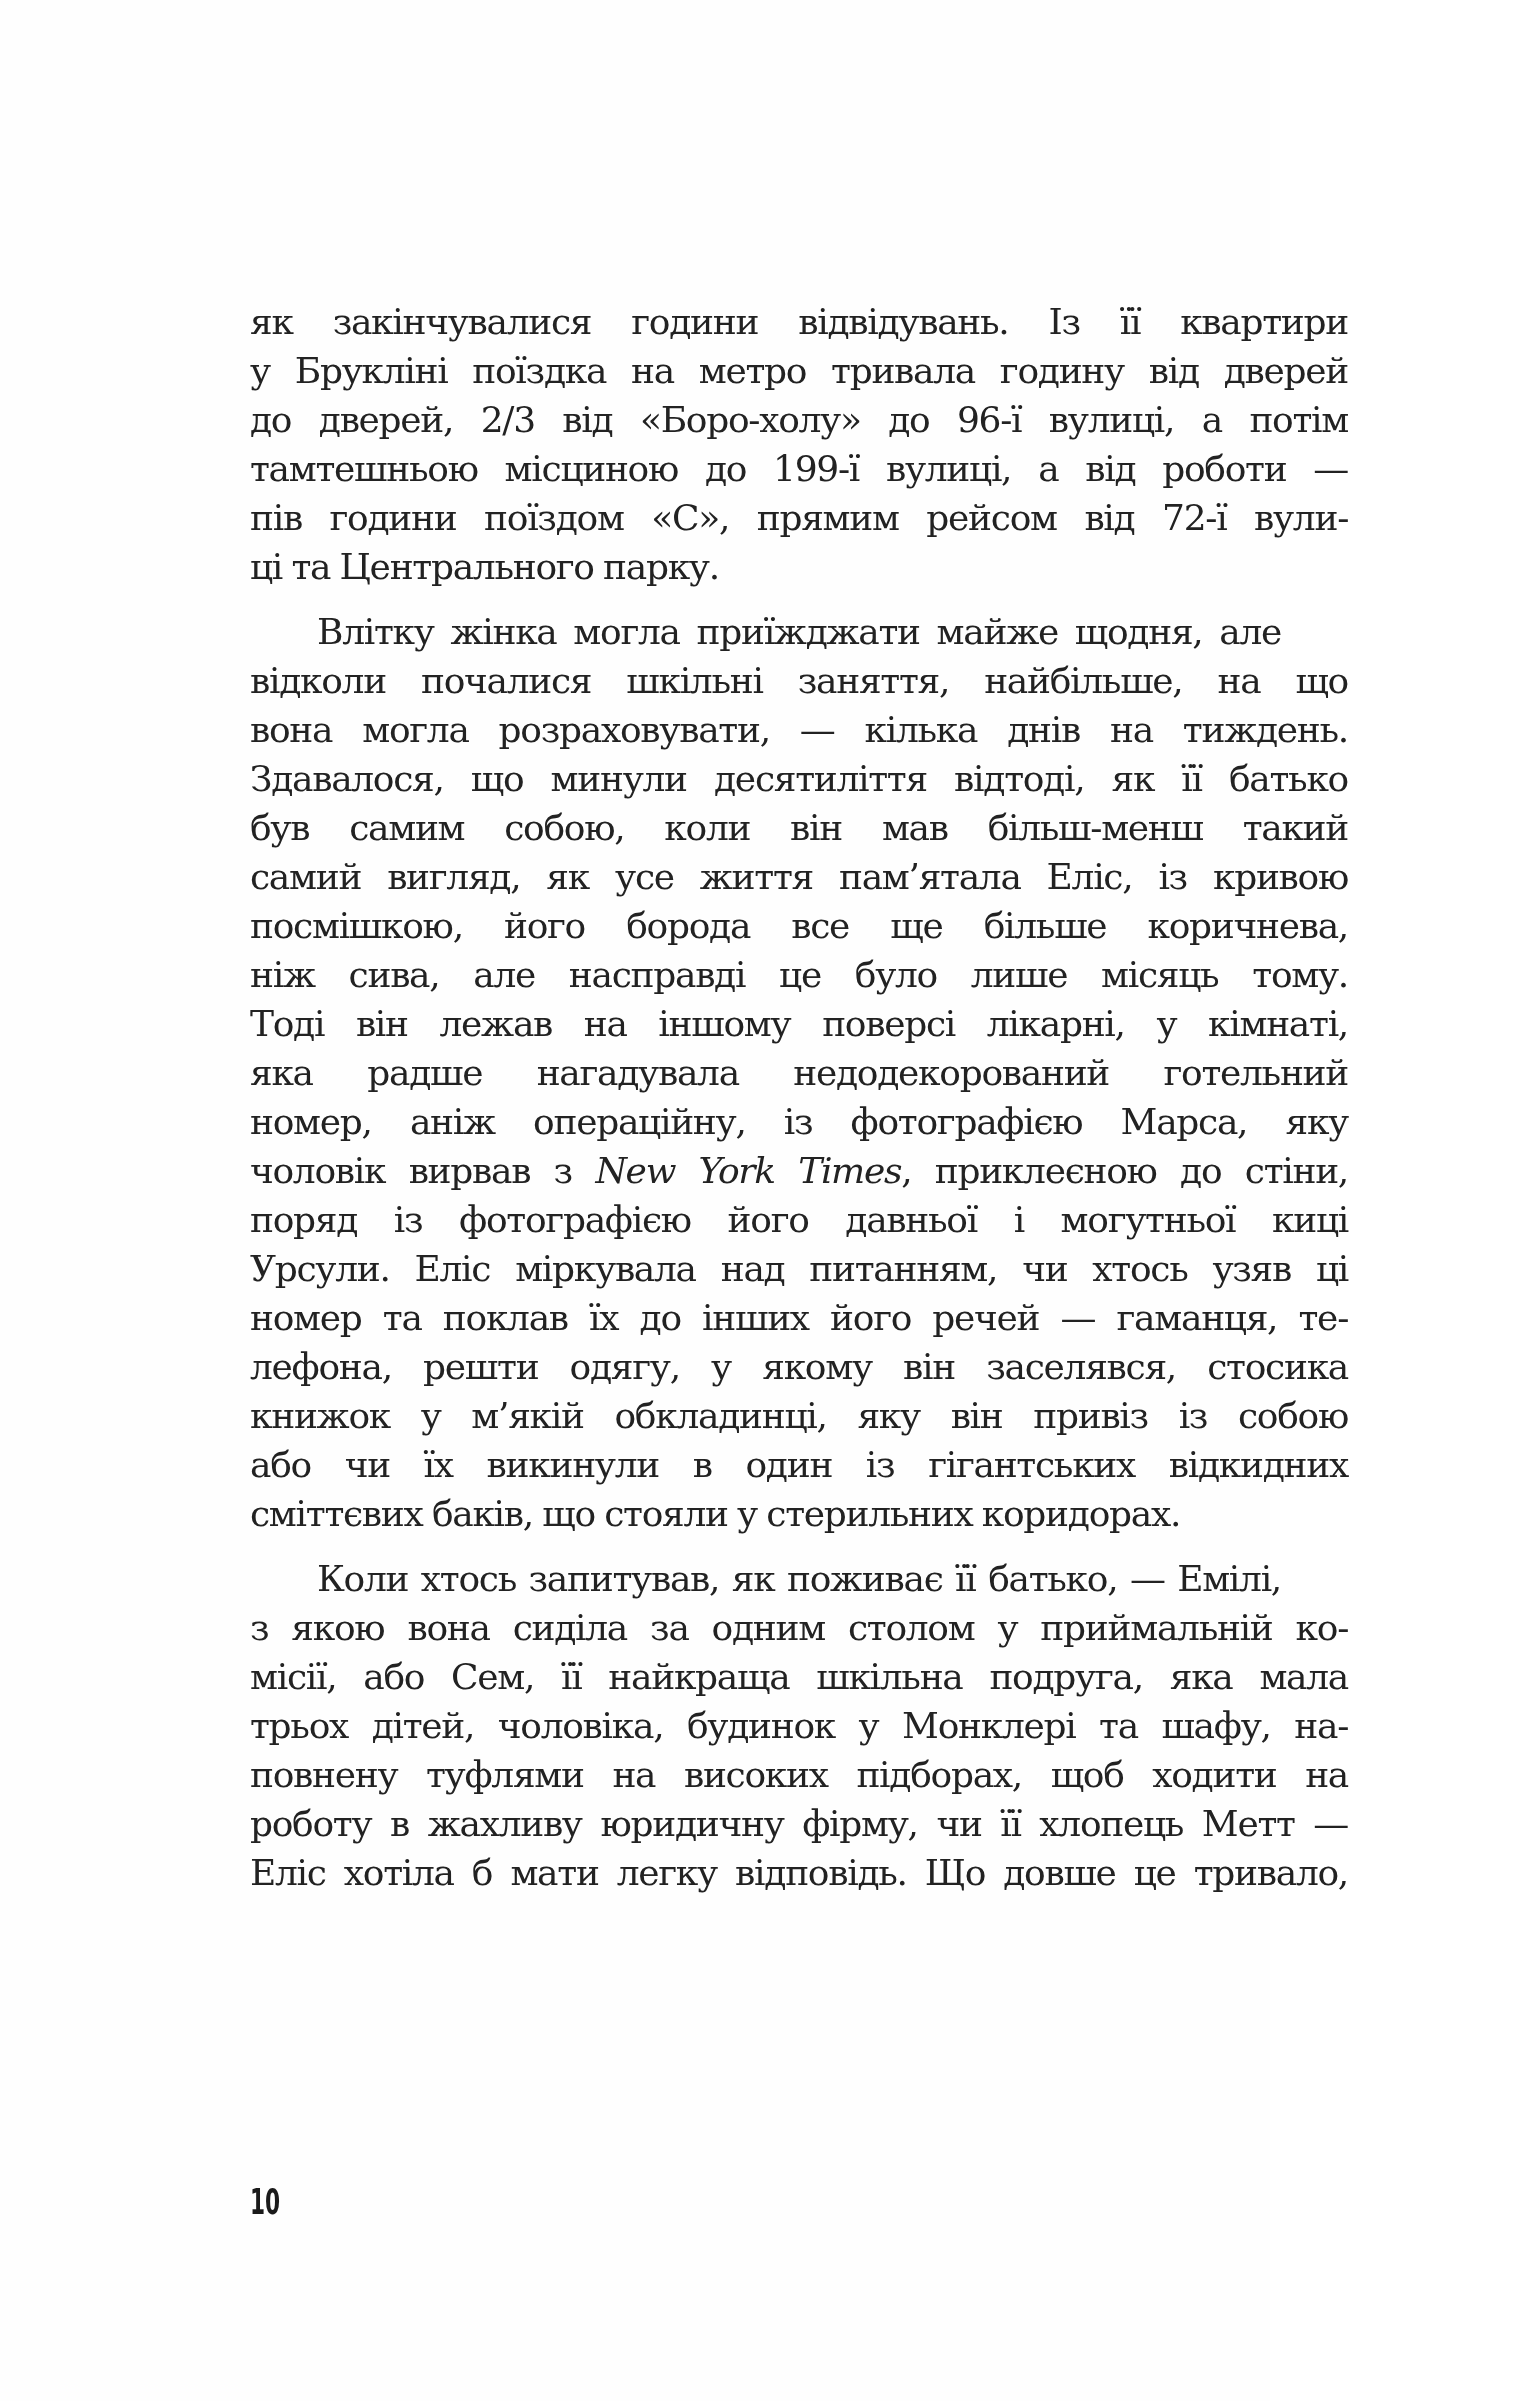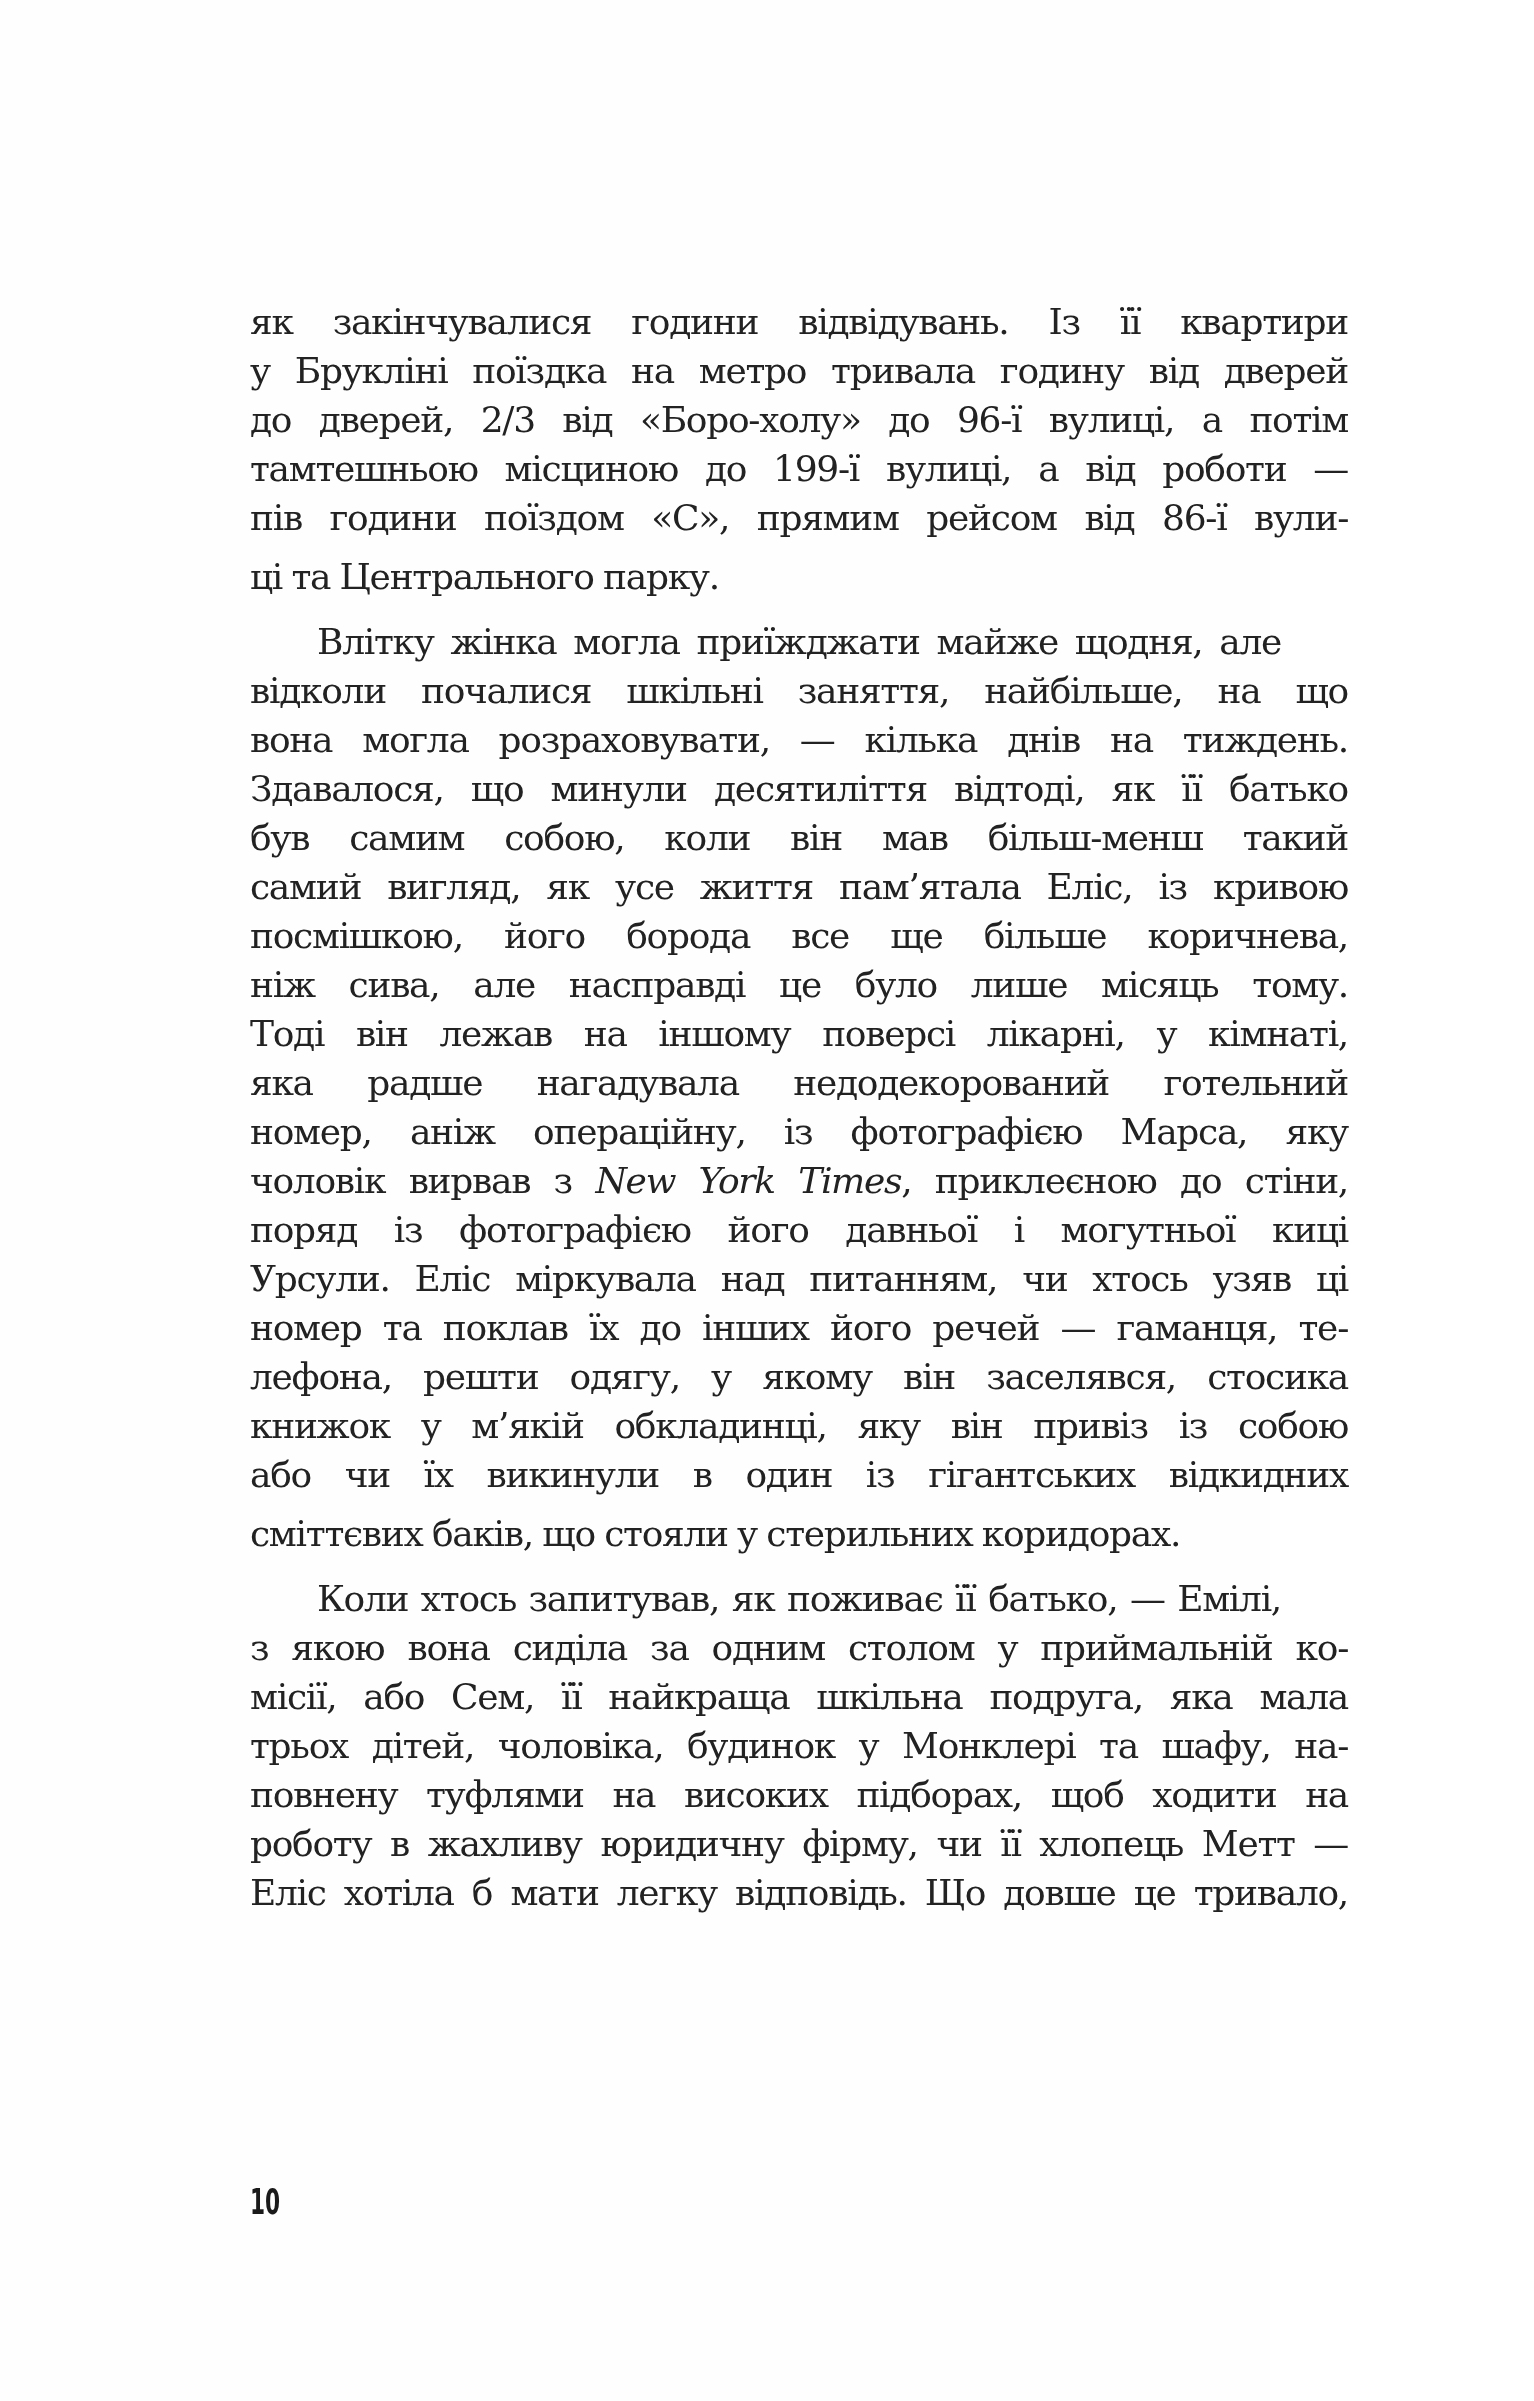--- a/index.html
+++ b/index.html
@@ -35,21 +35,20 @@
     white-space: nowrap;
     text-align: justify;
     text-align-last: justify;
     height: 49px;
     letter-spacing: -1.3px;
     word-spacing: -0.8px;
     transform-origin: left center;
   }
   .line.last {
     text-align-last: left;
-    margin-top: 10px;
   }
   .line.indent {
     padding-left: 67px;
     margin-top: 16px;
   }
   .line span.inner {
     display: inline-block;
     width: 100%;
     text-align: justify;
     text-align-last: justify;
@@ -78,21 +77,21 @@
 <body>
 
 <div class="page">
   <div class="text-block">
 
     <div class="paragraph">
       <div class="line"><span class="inner">як закінчувалися години відвідувань. Із її квартири</span></div>
       <div class="line"><span class="inner">у Брукліні поїздка на метро тривала годину від дверей</span></div>
       <div class="line"><span class="inner">до дверей, 2/3 від «Боро-холу» до 96-ї вулиці, а потім</span></div>
       <div class="line"><span class="inner">тамтешньою місциною до 199-ї вулиці, а від роботи —</span></div>
-      <div class="line"><span class="inner">пів години поїздом «С», прямим рейсом від 86-ї вули-</span></div>
+      <div class="line"><span class="inner">пів години поїздом «С», прямим рейсом від 72-ї вули-</span></div>
       <div class="line last"><span class="inner">ці та Центрального парку.</span></div>
     </div>
 
     <div class="paragraph">
       <div class="line indent"><span class="inner">Влітку жінка могла приїжджати майже щодня, але</span></div>
       <div class="line"><span class="inner">відколи почалися шкільні заняття, найбільше, на що</span></div>
       <div class="line"><span class="inner">вона могла розраховувати, — кілька днів на тиждень.</span></div>
       <div class="line"><span class="inner">Здавалося, що минули десятиліття відтоді, як її батько</span></div>
       <div class="line"><span class="inner">був самим собою, коли він мав більш-менш такий</span></div>
       <div class="line"><span class="inner">самий вигляд, як усе життя пам’ятала Еліс, із кривою</span></div>

